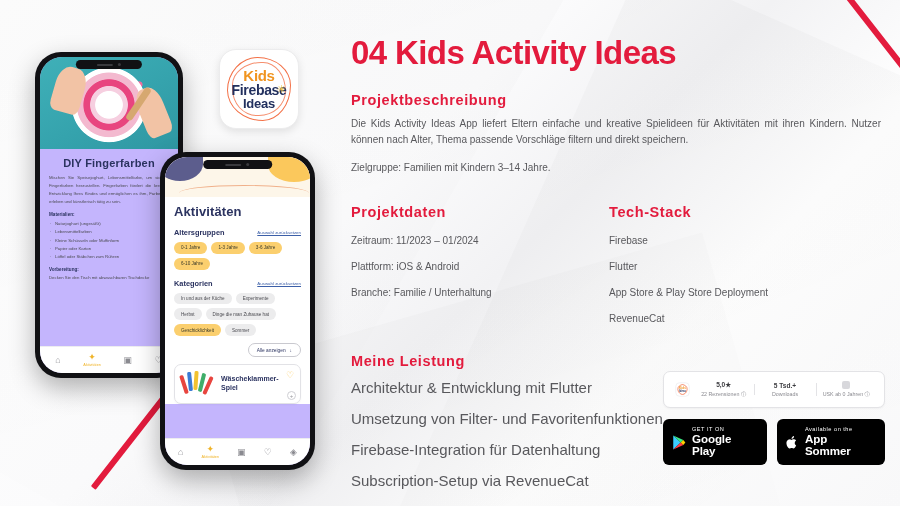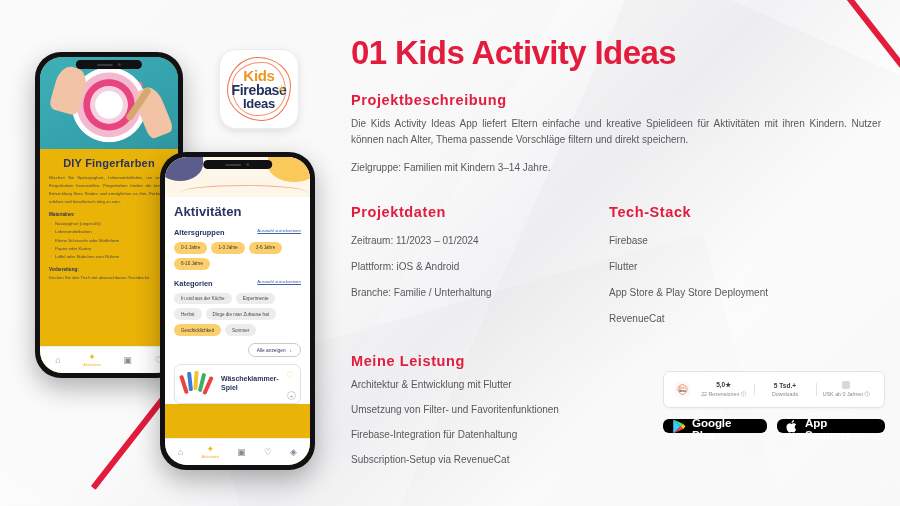--- a/index.html
+++ b/index.html
@@ -89,21 +89,21 @@
     font-size: 10px;
     color: #58585c;
     line-height: 1.5;
     padding: 5.5px 0;
   }
 
   .leistung { margin-top: 22px; }
   .leistung .sec-head { margin-bottom: 3px; }
   .leistung ul { list-style: none; }
   .leistung li {
-    font-size: 10px;
+    font-size: 15px;
     color: #58585c;
     padding: 7px 0;
   }
 
   
   .store-area {
     position: absolute;
     left: 663px;
     top: 371px;
     width: 222px;
@@ -152,41 +152,41 @@
   }
 
   .badges {
     display: flex;
     gap: 10px;
     margin-top: 11px;
   }
   .badge {
     background: #000;
     border-radius: 6px;
-    height: 14px;
+    height: 46px;
     display: flex;
     align-items: center;
     padding: 0 9px;
     gap: 6px;
   }
   .badge .b-text { color: #fff; line-height: 1.05; }
   .b-small { font-size: 5.6px; letter-spacing: 0.5px; display: block; }
   .b-big { font-size: 11.6px; font-weight: bold; display: block; letter-spacing: -0.1px; }
 
   
   .phone {
     position: absolute;
     background: #111114;
     border-radius: 26px;
     box-shadow: 0 10px 26px rgba(0,0,0,0.30);
     padding: 5px;
   }
   .phone .screen {
     width: 100%; height: 100%;
-    background: #eab308;
+    background: #c4b5fd;
     border-radius: 22px;
     overflow: hidden;
     position: relative;
   }
   .notch {
     position: absolute;
     left: 50%;
     transform: translateX(-50%);
     top: 3px;
     width: 48%;
@@ -311,21 +311,21 @@
   }
   .act-title {
     font-size: 13px;
     font-weight: bold;
     color: #2b3360;
     letter-spacing: 0.1px;
   }
   .grp-row {
     display: flex;
     justify-content: space-between;
-    align-items: flex-start;
+    align-items: center;
     margin-top: 9px;
   }
   .grp-title {
     font-size: 7.4px;
     font-weight: bold;
     color: #2b3360;
   }
   .grp-reset {
     font-size: 4.4px;
     color: #3c5fa8;
@@ -566,21 +566,21 @@
           <span class="ti">♡</span>
         </div>
         <div class="tab">
           <span class="ti">◈</span>
         </div>
       </div>
     </div>
   </div>
 
   <div class="content">
-    <div class="deck-title">01 Kids Activity Ideas</div>
+    <div class="deck-title">04 Kids Activity Ideas</div>
 
     <div class="desc-block">
       <div class="sec-head">Projektbeschreibung</div>
       <div class="body-text justify">Die Kids Activity Ideas App liefert Eltern einfache und kreative Spielideen für Aktivitäten mit ihren Kindern. Nutzer können nach Alter, Thema passende Vorschläge filtern und direkt speichern.</div>
       <div class="body-text target-line">Zielgruppe: Familien mit Kindern 3–14 Jahre.</div>
     </div>
 
     <div class="two-col">
       <div class="col-left">
         <div class="sec-head">Projektdaten</div>

